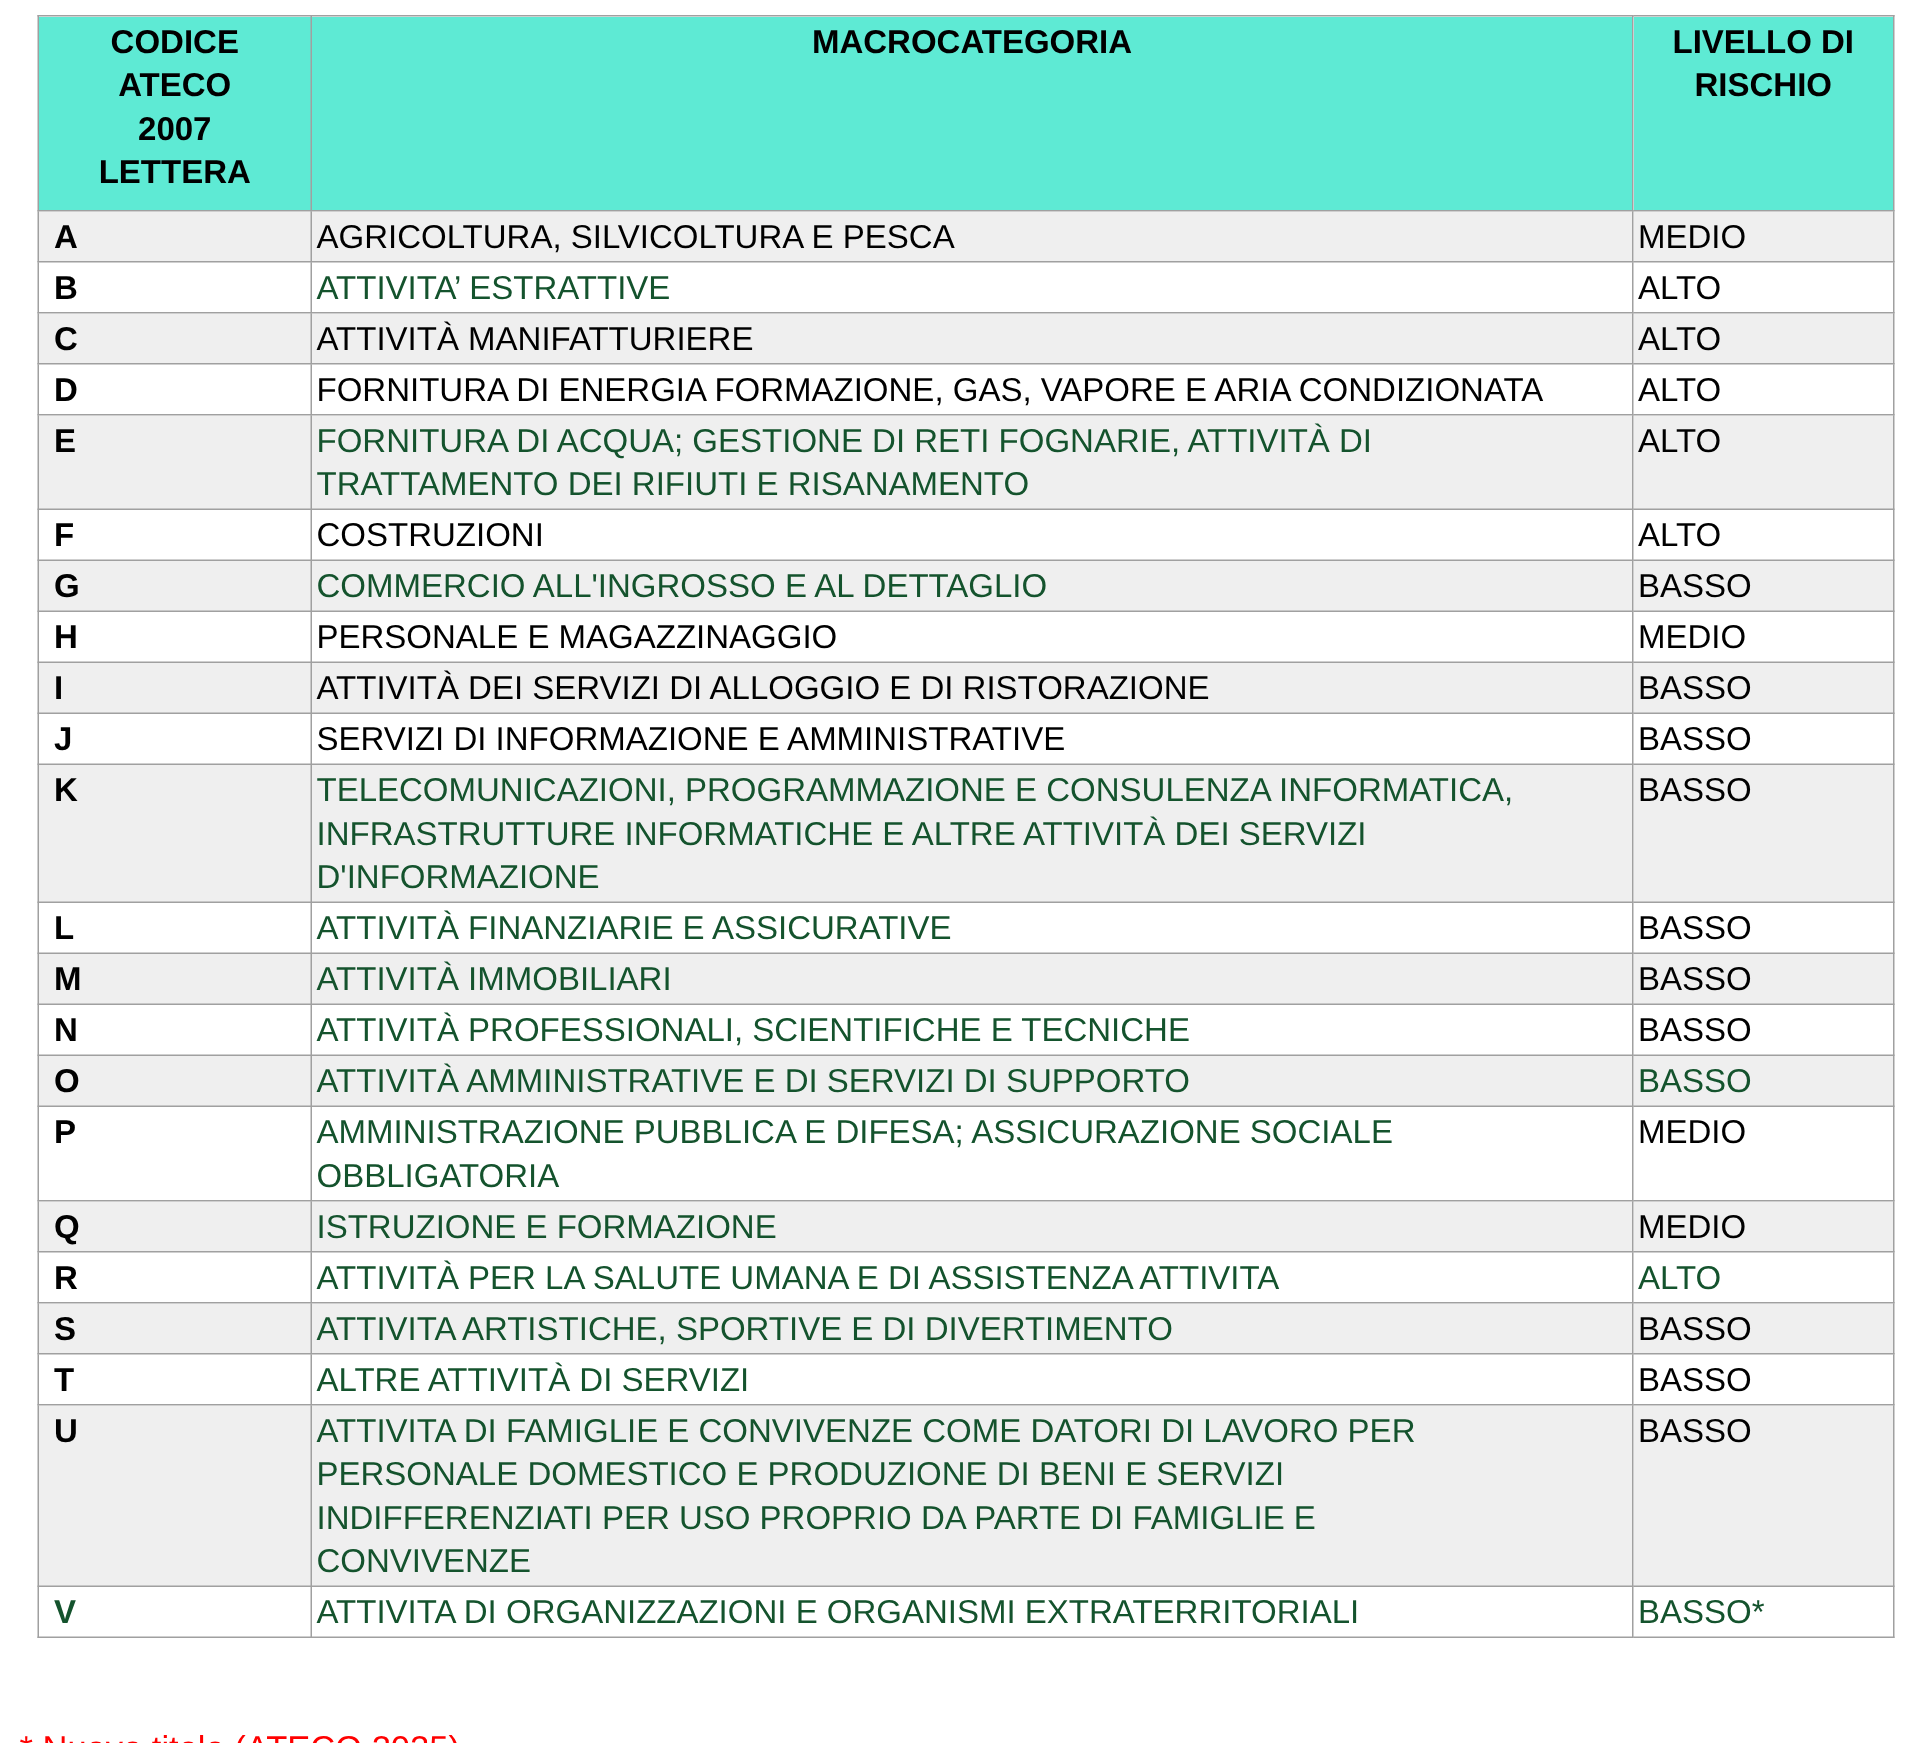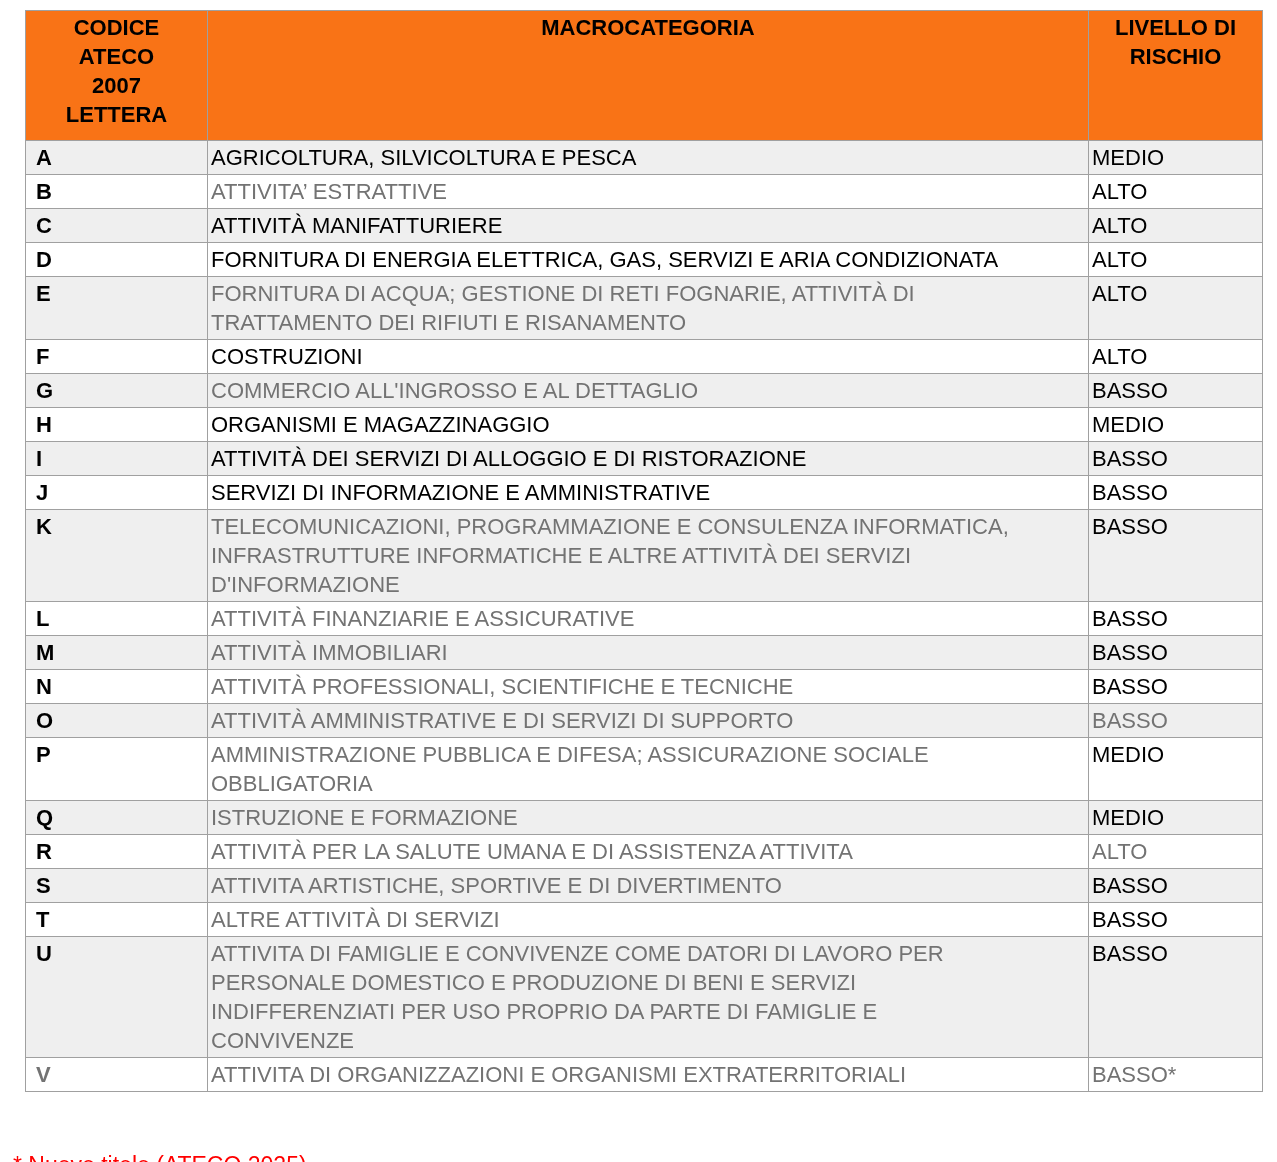--- a/index.html
+++ b/index.html
@@ -28,42 +28,42 @@
   th, td {
     border: 1px solid #a0a0a0;
     vertical-align: top;
     font-size: 22px;
     line-height: 29px;
     padding: 2px 3px;
     box-sizing: border-box;
     overflow: hidden;
   }
   thead th {
-    background: #f97316;
+    background: #5eead4;
     font-weight: bold;
     text-align: center;
     white-space: pre-line;
     height: 130px;
   }
   tbody tr:nth-child(odd) td { background: #efefef; }
   tbody tr:nth-child(even) td { background: #ffffff; }
 
   td.code {
     font-weight: bold;
     padding-left: 10px;
   }
   td.cat {
     white-space: pre-line;
     margin-top: 24px;
   }
   td.risk {
     white-space: pre-line;
     margin-top: 40px;
   }
-  .red { color: #737373; }
+  .red { color: #14532d; }
 
   .footnote {
     margin: 60px 0 0 13px;
     font-size: 23px;
     color: #ff0000;
   }
 </style>
 </head>
 <body>
 
@@ -96,42 +96,42 @@
           <td class="cat red">ATTIVITA’ ESTRATTIVE</td>
           <td class="risk">ALTO</td>
         </tr>
         <tr>
           <td class="code">C</td>
           <td class="cat">ATTIVITÀ MANIFATTURIERE</td>
           <td class="risk">ALTO</td>
         </tr>
         <tr>
           <td class="code">D</td>
-          <td class="cat">FORNITURA DI ENERGIA ELETTRICA, GAS, SERVIZI E ARIA CONDIZIONATA</td>
+          <td class="cat">FORNITURA DI ENERGIA FORMAZIONE, GAS, VAPORE E ARIA CONDIZIONATA</td>
           <td class="risk">ALTO</td>
         </tr>
         <tr>
           <td class="code">E</td>
           <td class="cat red">FORNITURA DI ACQUA; GESTIONE DI RETI FOGNARIE, ATTIVITÀ DI
 TRATTAMENTO DEI RIFIUTI E RISANAMENTO</td>
           <td class="risk">ALTO</td>
         </tr>
         <tr>
           <td class="code">F</td>
           <td class="cat">COSTRUZIONI</td>
           <td class="risk">ALTO</td>
         </tr>
         <tr>
           <td class="code">G</td>
           <td class="cat red">COMMERCIO ALL'INGROSSO E AL DETTAGLIO</td>
           <td class="risk">BASSO</td>
         </tr>
         <tr>
           <td class="code">H</td>
-          <td class="cat">ORGANISMI E MAGAZZINAGGIO</td>
+          <td class="cat">PERSONALE E MAGAZZINAGGIO</td>
           <td class="risk">MEDIO</td>
         </tr>
         <tr>
           <td class="code">I</td>
           <td class="cat">ATTIVITÀ DEI SERVIZI DI ALLOGGIO E DI RISTORAZIONE</td>
           <td class="risk">BASSO</td>
         </tr>
         <tr>
           <td class="code">J</td>
           <td class="cat">SERVIZI DI INFORMAZIONE E AMMINISTRATIVE</td>

